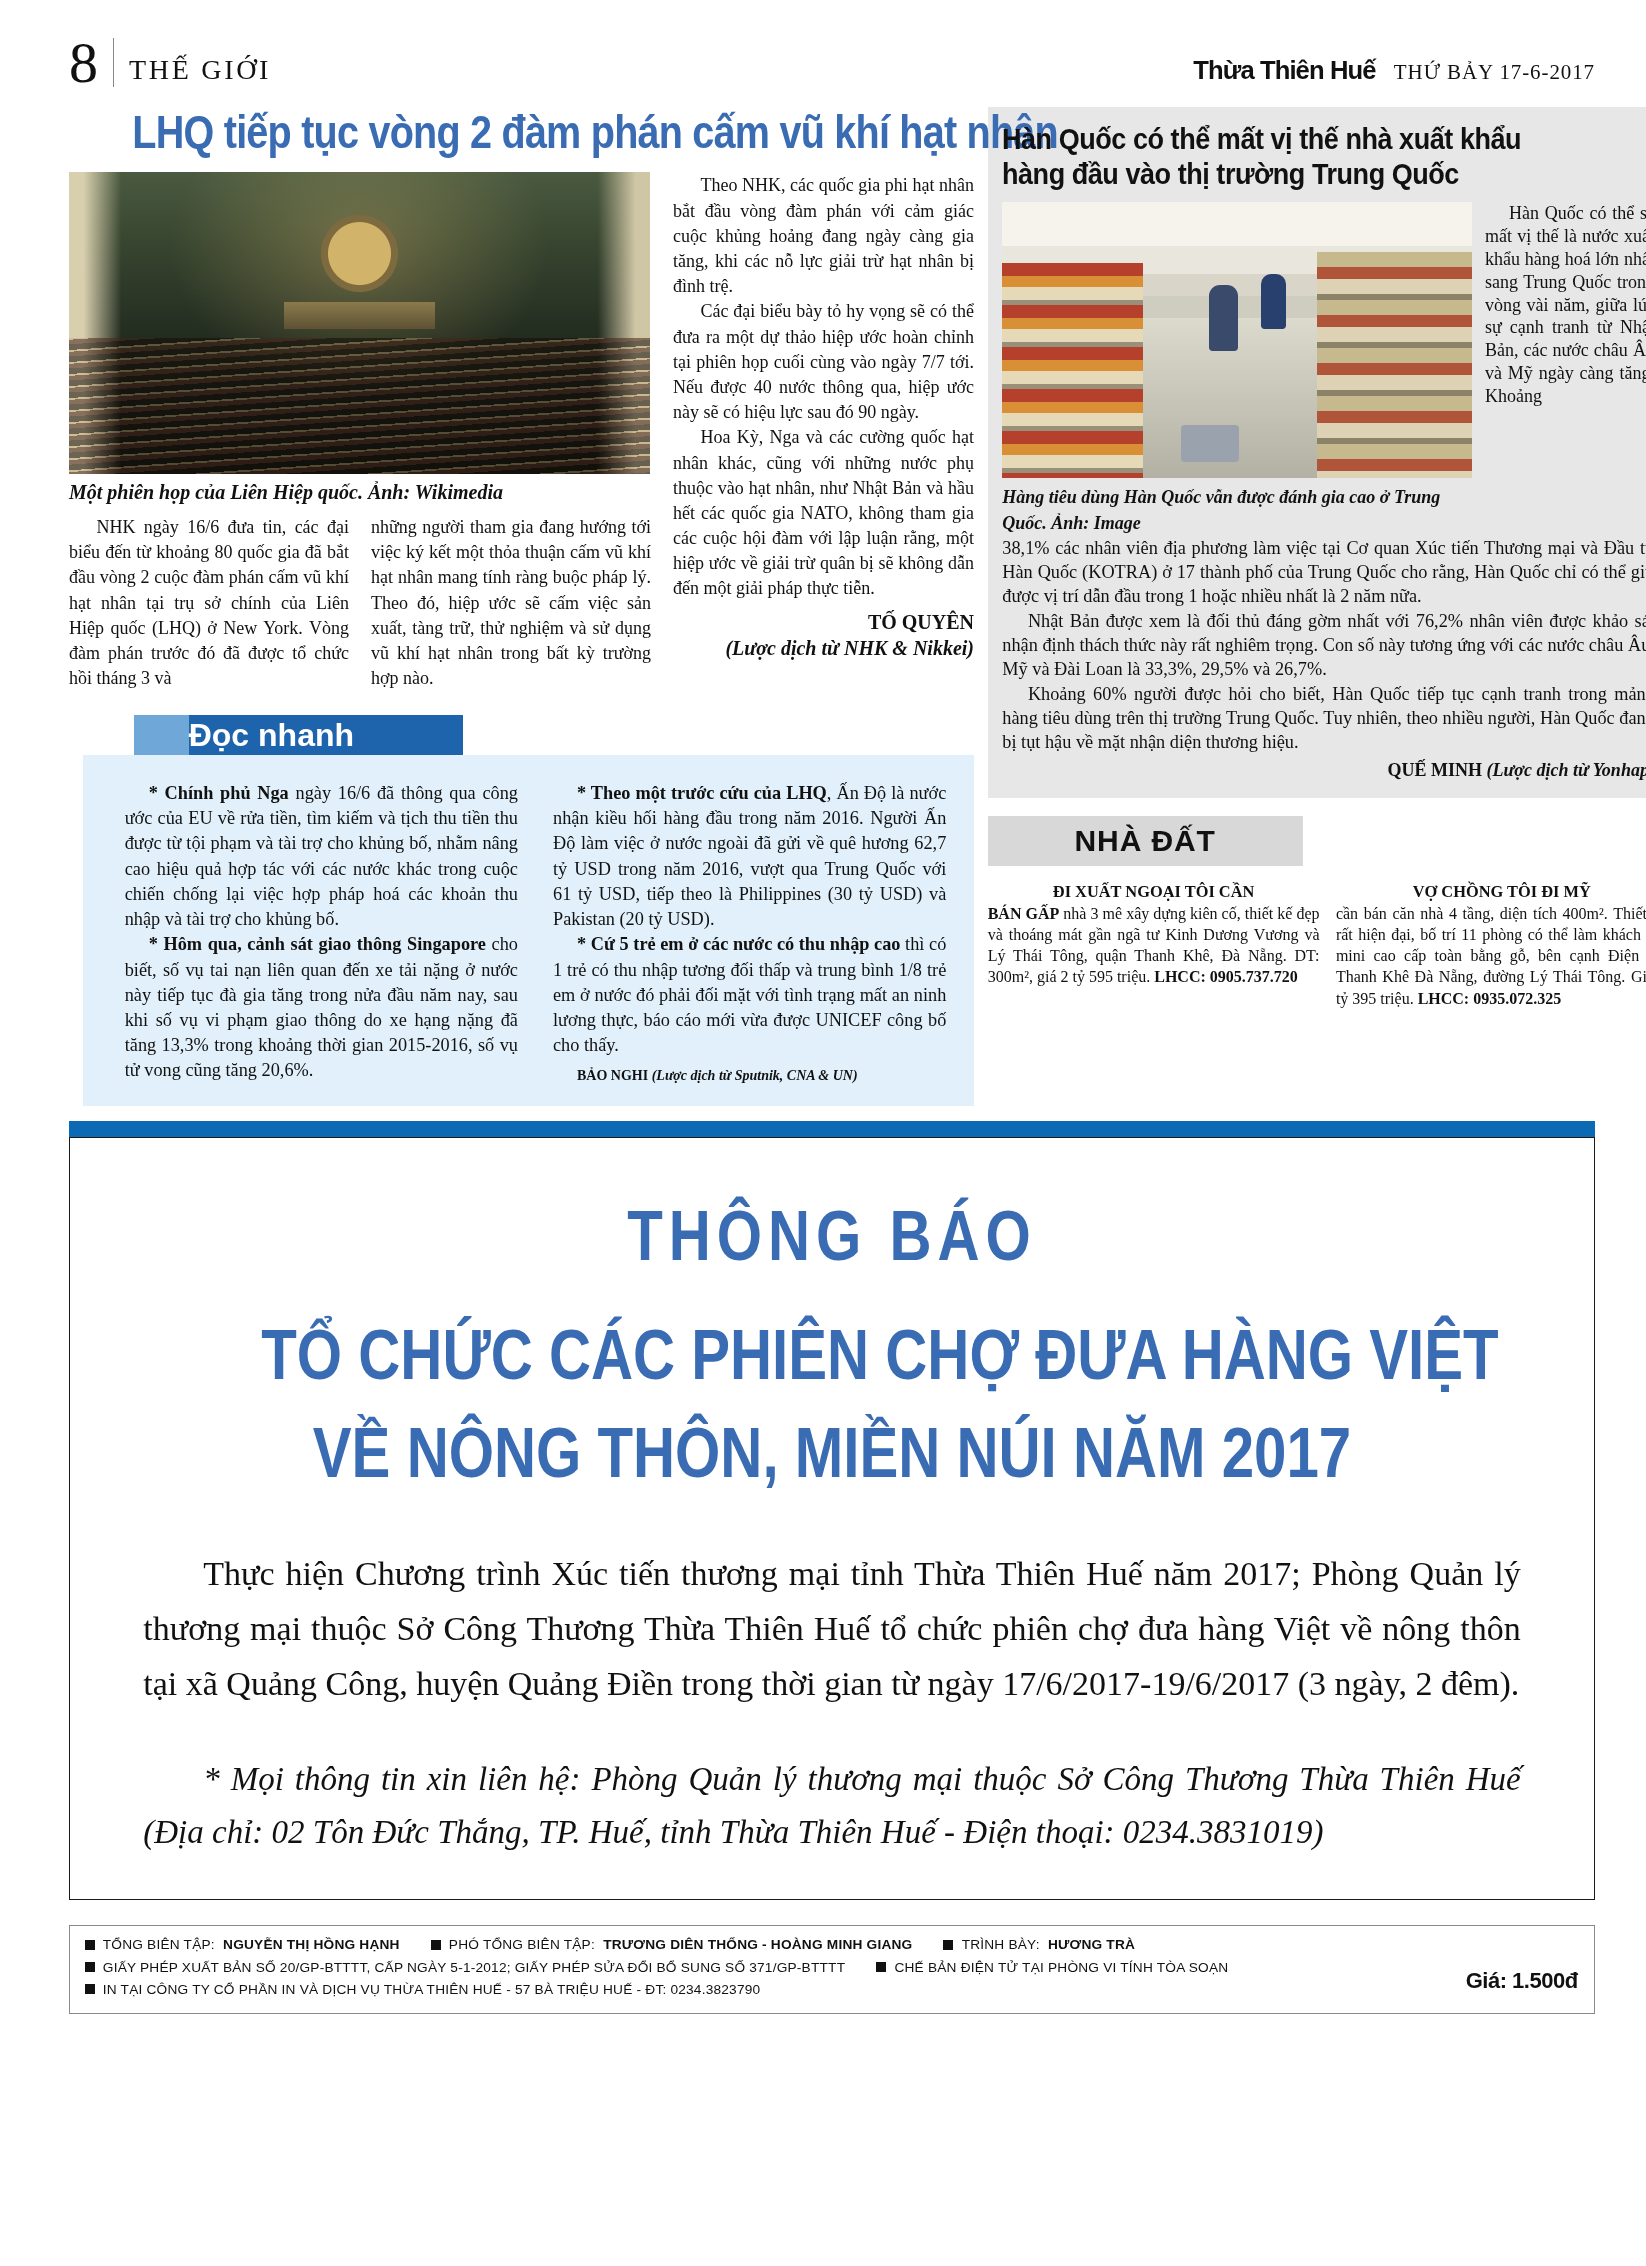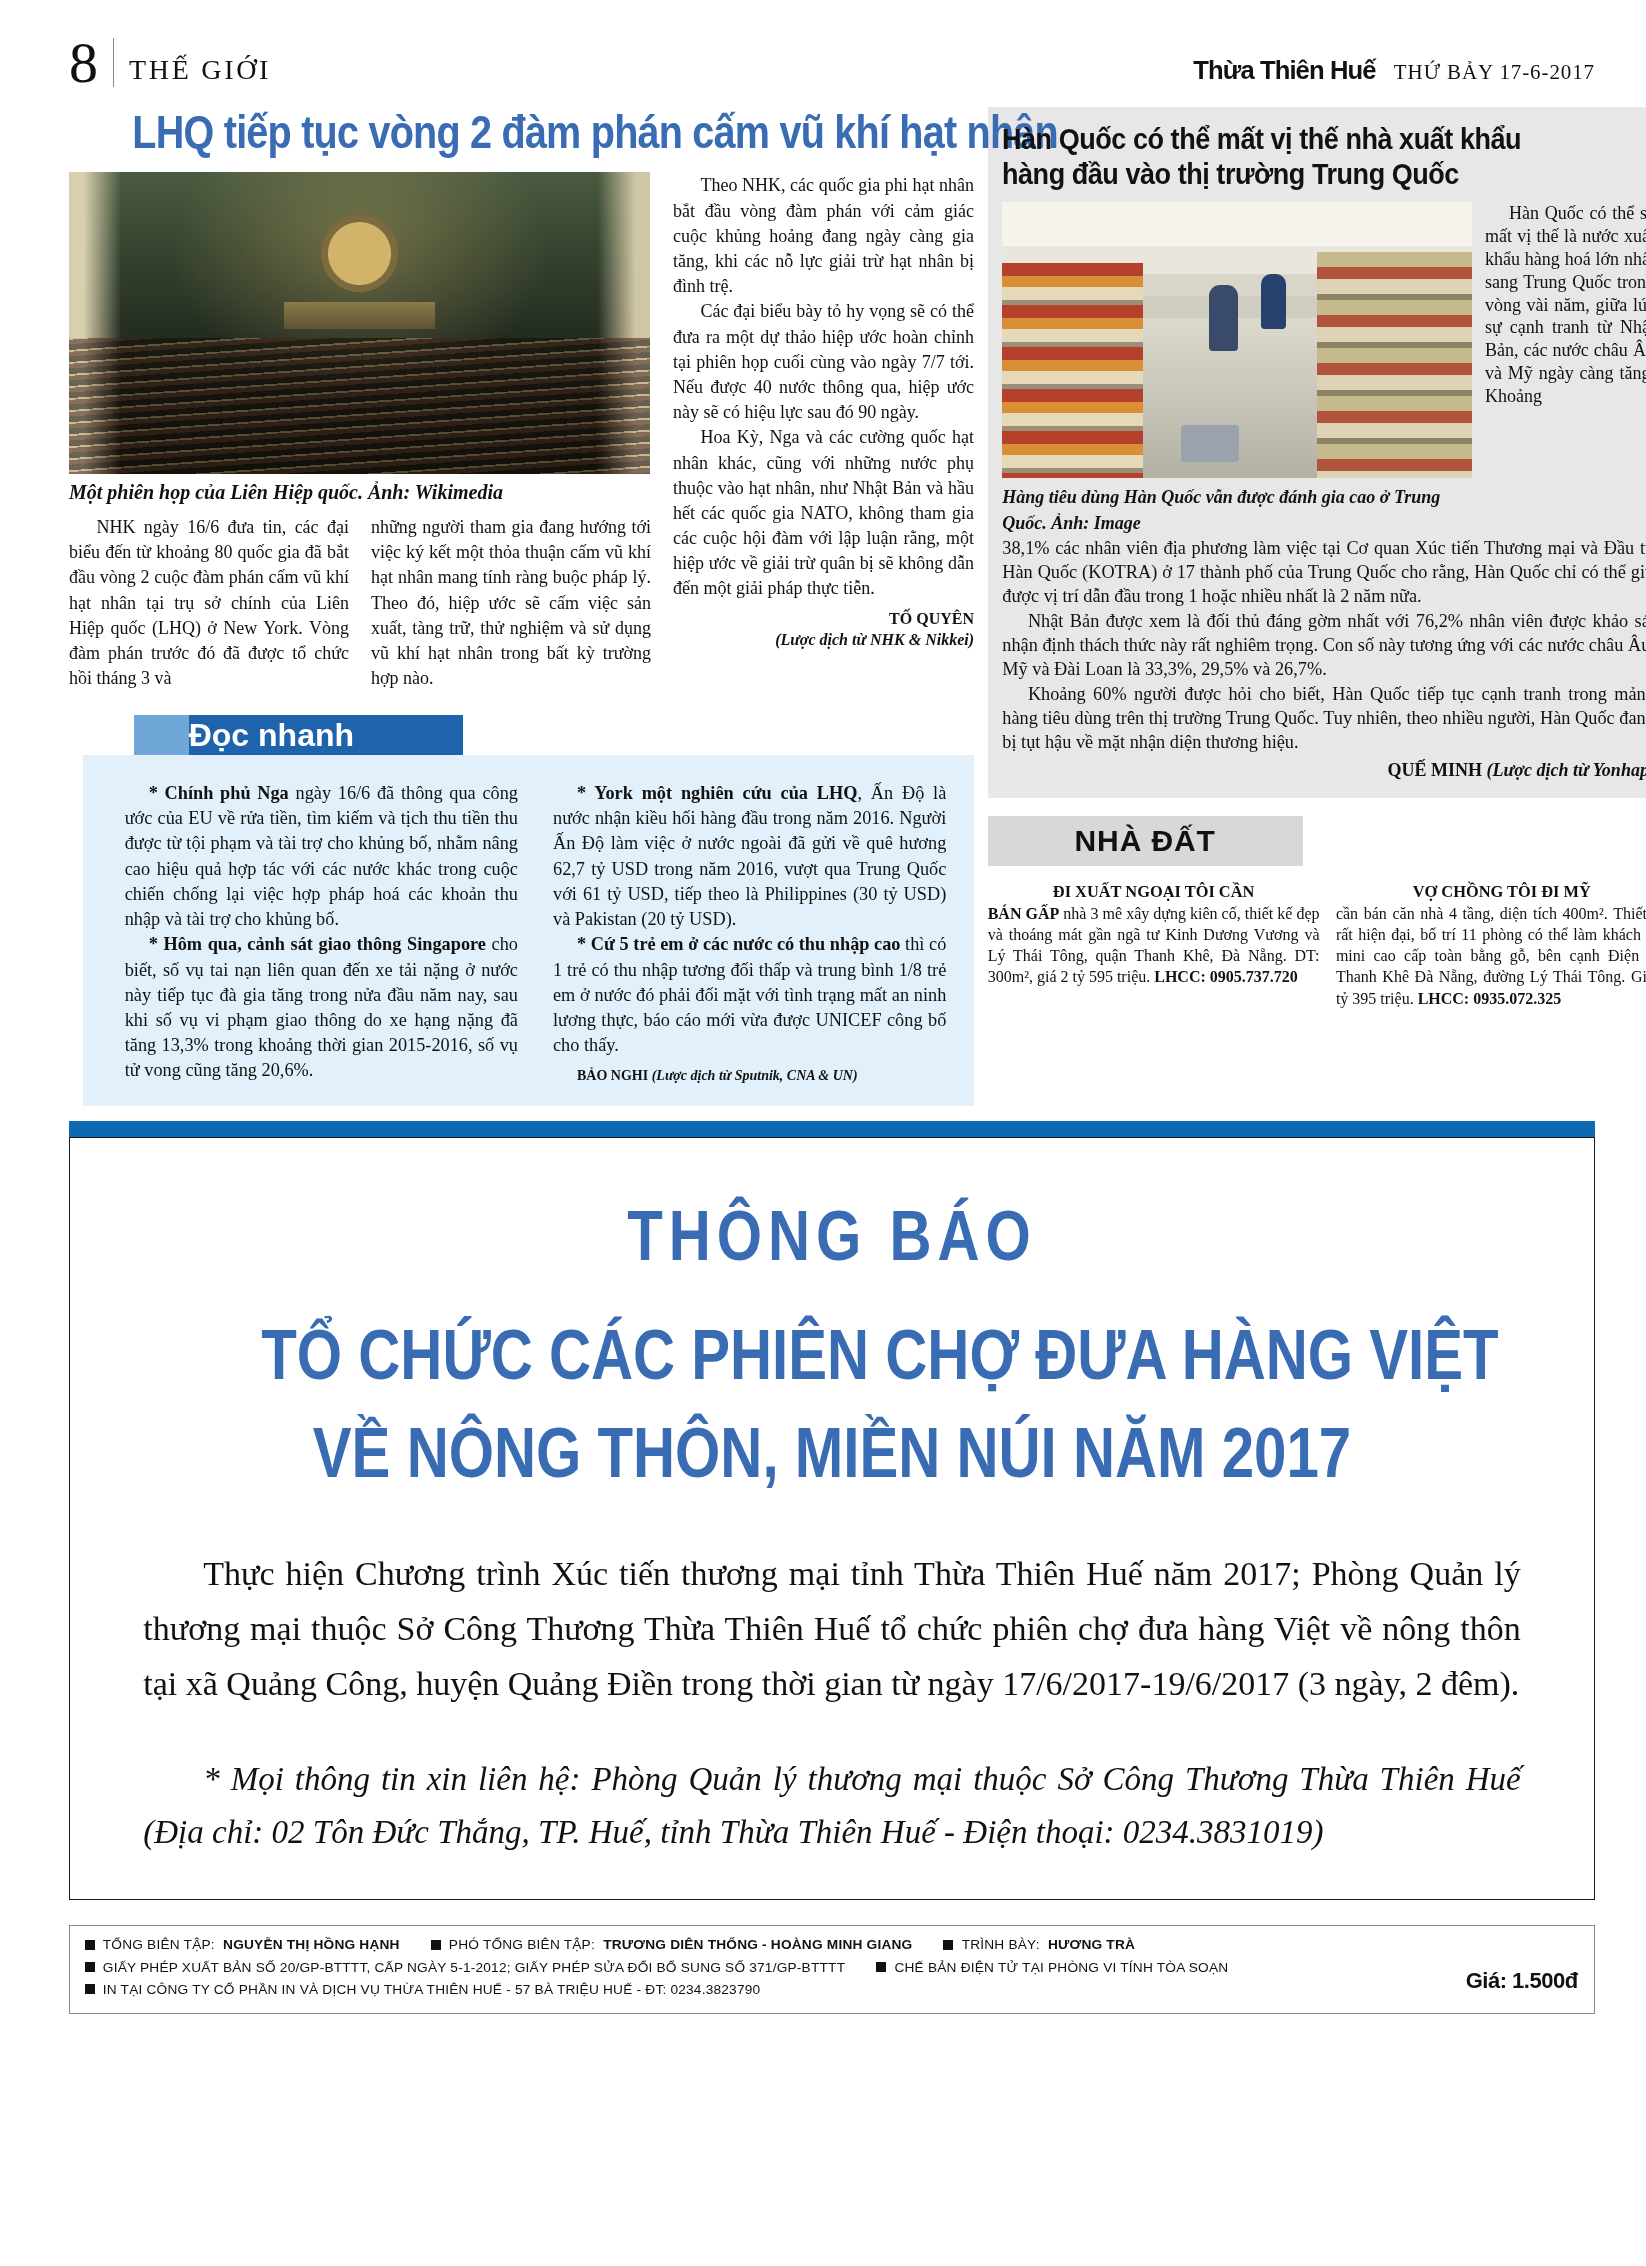--- a/index.html
+++ b/index.html
@@ -36,21 +36,21 @@
         radial-gradient(ellipse at 50% 24%, rgba(214,186,110,0.35), rgba(0,0,0,0) 46%),
         linear-gradient(180deg, #4a5a40 0%, #36432e 26%, #2a3526 44%, #20291d 58%, #161d15 72%, #10150f 100%); }
   .un-photo::before { content:""; position:absolute; left:0; right:0; top:55%; bottom:0;
       background:repeating-linear-gradient(176deg, rgba(190,160,110,.38) 0 1.8px, rgba(70,35,25,.55) 1.8px 6.4px, rgba(20,12,8,.55) 6.4px 12px); }
   .un-photo::after { content:""; position:absolute; left:37%; top:43%; width:26%; height:9%;
       background:linear-gradient(180deg,#8a7a4c,#5e5233); }
   .caption { font-style:italic; font-weight:bold; font-size:20px; margin:7.3px 0 11px; }
   .bodyp { font-size:18px; line-height:1.4; text-align:justify; margin:0; }
   .ind { text-indent:27.4px; }
   .col3 { grid-column:3; grid-row:1 / span 2; padding-top:1.8px; }
-  .byline-line { text-align:right; font-size:16px; margin-top:7.3px; line-height:1.3; }
+  .byline-line { text-align:right; font-size:20px; margin-top:7.3px; line-height:1.3; }
   .byline-name { font-weight:bold; }
   .byline-src { font-weight:bold; font-style:italic; }
 
   
   .qr-box { margin:24px 0 0 13.7px; width:891px; }
   .qr-bar { display:flex; height:40px; margin-left:51px; position:relative; z-index:2; }
   .qr-sq { width:55px; background:#6fa8d8; flex:none; }
   .qr-title-bar { width:274px; background:#1e64ad; color:#fff; display:flex; align-items:center;
                   font-family:"Liberation Sans",sans-serif; font-weight:bold; font-size:32px; }
   .qr-body { background:#e1f0fa; padding:25.6px 27.4px 22px 42px; display:flex; gap:35px; }
@@ -158,21 +158,21 @@
         <div class="qr-bar">
           <div class="qr-sq"></div>
           <div class="qr-title-bar">Đọc nhanh</div>
         </div>
         <div class="qr-body">
           <div class="qr-col">
             <p class="qr-item"><b>* Chính phủ Nga</b><span> ngày 16/6 đã thông qua công ước của EU về rửa tiền, tìm kiếm và tịch thu tiền thu được từ tội phạm và tài trợ cho khủng bố, nhằm nâng cao hiệu quả hợp tác với các nước khác trong cuộc chiến chống lại việc hợp pháp hoá các khoản thu nhập và tài trợ cho khủng bố.</span></p>
             <p class="qr-item"><b>* Hôm qua, cảnh sát giao thông Singapore</b><span> cho biết, số vụ tai nạn liên quan đến xe tải nặng ở nước này tiếp tục đà gia tăng trong nửa đầu năm nay, sau khi số vụ vi phạm giao thông do xe hạng nặng đã tăng 13,3% trong khoảng thời gian 2015-2016, số vụ tử vong cũng tăng 20,6%.</span></p>
           </div>
           <div class="qr-col">
-            <p class="qr-item"><b>* York một nghiên cứu của LHQ</b><span>, Ấn Độ là nước nhận kiều hối hàng đầu trong năm 2016. Người Ấn Độ làm việc ở nước ngoài đã gửi về quê hương 62,7 tỷ USD trong năm 2016, vượt qua Trung Quốc với 61 tỷ USD, tiếp theo là Philippines (30 tỷ USD) và Pakistan (20 tỷ USD).</span></p>
+            <p class="qr-item"><b>* Theo một trước cứu của LHQ</b><span>, Ấn Độ là nước nhận kiều hối hàng đầu trong năm 2016. Người Ấn Độ làm việc ở nước ngoài đã gửi về quê hương 62,7 tỷ USD trong năm 2016, vượt qua Trung Quốc với 61 tỷ USD, tiếp theo là Philippines (30 tỷ USD) và Pakistan (20 tỷ USD).</span></p>
             <p class="qr-item"><b>* Cứ 5 trẻ em ở các nước có thu nhập cao</b><span> thì có 1 trẻ có thu nhập tương đối thấp và trung bình 1/8 trẻ em ở nước đó phải đối mặt với tình trạng mất an ninh lương thực, báo cáo mới vừa được UNICEF công bố cho thấy.</span></p>
             <div class="qr-byline">
               <span class="byline-name">BẢO NGHI</span>
               <span class="byline-src">(Lược dịch từ Sputnik, CNA &amp; UN)</span>
             </div>
           </div>
         </div>
       </div>
     </div>
 

